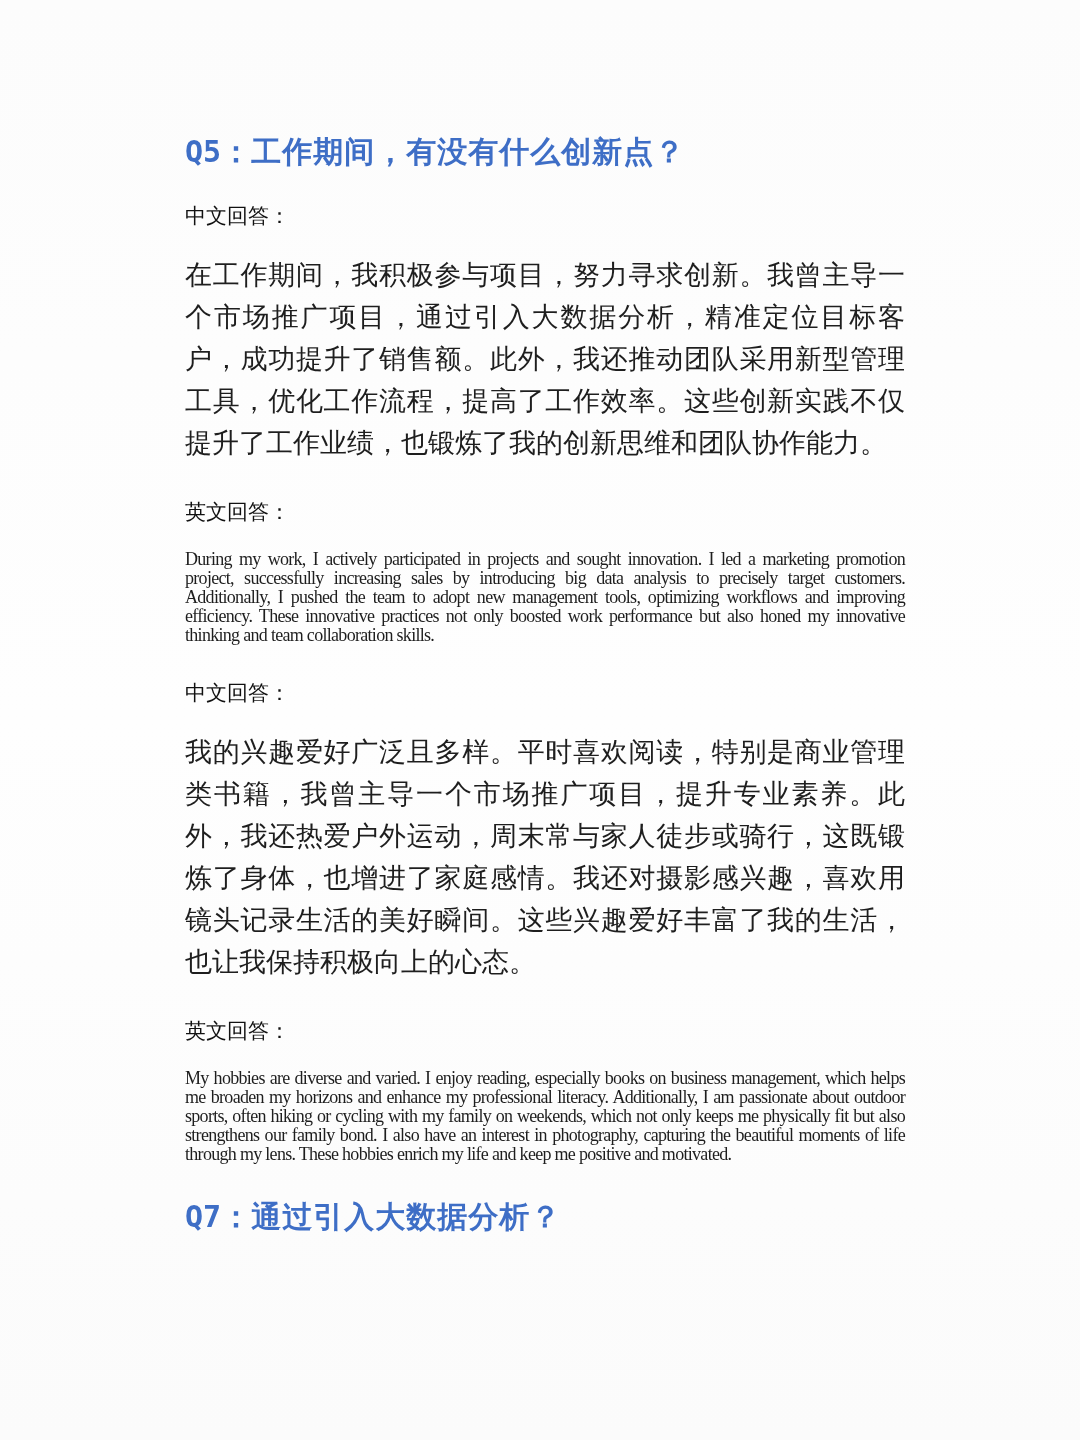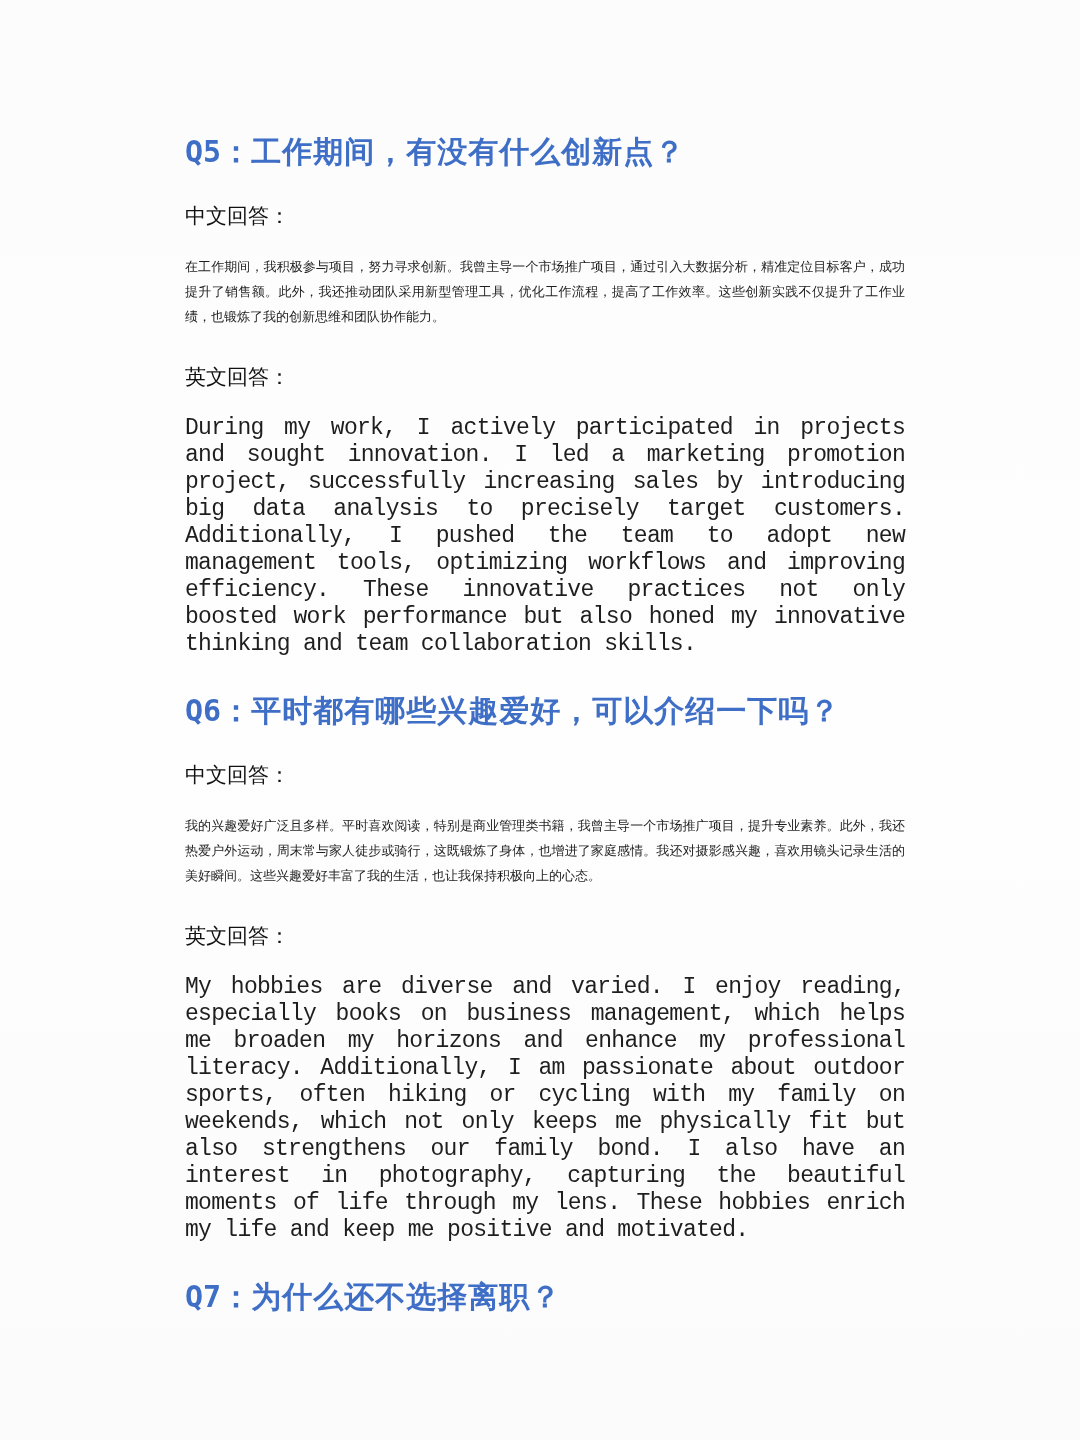--- a/index.html
+++ b/index.html
@@ -43,29 +43,29 @@
     line-height: 25px;
     font-weight: 400;
     color: #111111;
     font-family: "DejaVu Serif", serif;
   }
   .para {
     margin: 0 0 36px 0;
     text-align: justify;
   }
   .para.cn {
-    font-size: 13px;
-    line-height: 25px;
+    font-size: 27px;
+    line-height: 42px;
     font-family: "DejaVu Serif", serif;
     color: #1e1e1e;
   }
   .para.en {
-    font-size: 23px;
-    line-height: 27px;
-    font-family: Liberation Mono, monospace;
+    font-size: 18px;
+    line-height: 19px;
+    font-family: Liberation Serif, serif;
     letter-spacing: -0.7px;
     color: #1e1e1e;
   }
   .section {
     margin: 0;
   }
 </style>
 </head>
 <body>
 
@@ -73,24 +73,23 @@
 
   <div class="section">
     <h2 class="q-heading"><span class="q-prefix">Q5：</span><span class="q-text">工作期间，有没有什么创新点？</span></h2>
     <p class="answer-label">中文回答：</p>
     <p class="para cn">在工作期间，我积极参与项目，努力寻求创新。我曾主导一个市场推广项目，通过引入大数据分析，精准定位目标客户，成功提升了销售额。此外，我还推动团队采用新型管理工具，优化工作流程，提高了工作效率。这些创新实践不仅提升了工作业绩，也锻炼了我的创新思维和团队协作能力。</p>
     <p class="answer-label">英文回答：</p>
     <p class="para en">During my work, I actively participated in projects and sought innovation. I led a marketing promotion project, successfully increasing sales by introducing big data analysis to precisely target customers. Additionally, I pushed the team to adopt new management tools, optimizing workflows and improving efficiency. These innovative practices not only boosted work performance but also honed my innovative thinking and team collaboration skills.</p>
   </div>
 
   <div class="section">
-    <h2 class="q-heading"><span class="q-prefix">Q6：</span><span class="q-text">平时都有哪些兴趣爱好，可以介绍一下吗？</span></h2>
     <p class="answer-label">中文回答：</p>
     <p class="para cn">我的兴趣爱好广泛且多样。平时喜欢阅读，特别是商业管理类书籍，我曾主导一个市场推广项目，提升专业素养。此外，我还热爱户外运动，周末常与家人徒步或骑行，这既锻炼了身体，也增进了家庭感情。我还对摄影感兴趣，喜欢用镜头记录生活的美好瞬间。这些兴趣爱好丰富了我的生活，也让我保持积极向上的心态。</p>
     <p class="answer-label">英文回答：</p>
     <p class="para en">My hobbies are diverse and varied. I enjoy reading, especially books on business management, which helps me broaden my horizons and enhance my professional literacy. Additionally, I am passionate about outdoor sports, often hiking or cycling with my family on weekends, which not only keeps me physically fit but also strengthens our family bond. I also have an interest in photography, capturing the beautiful moments of life through my lens. These hobbies enrich my life and keep me positive and motivated.</p>
   </div>
 
   <div class="section">
-    <h2 class="q-heading"><span class="q-prefix">Q7：</span><span class="q-text">为什么还不选择离职？</span></h2>
+    <h2 class="q-heading"><span class="q-prefix">Q7：</span><span class="q-text">通过引入大数据分析？</span></h2>
   </div>
 
 </div>
 
 </body></html>

